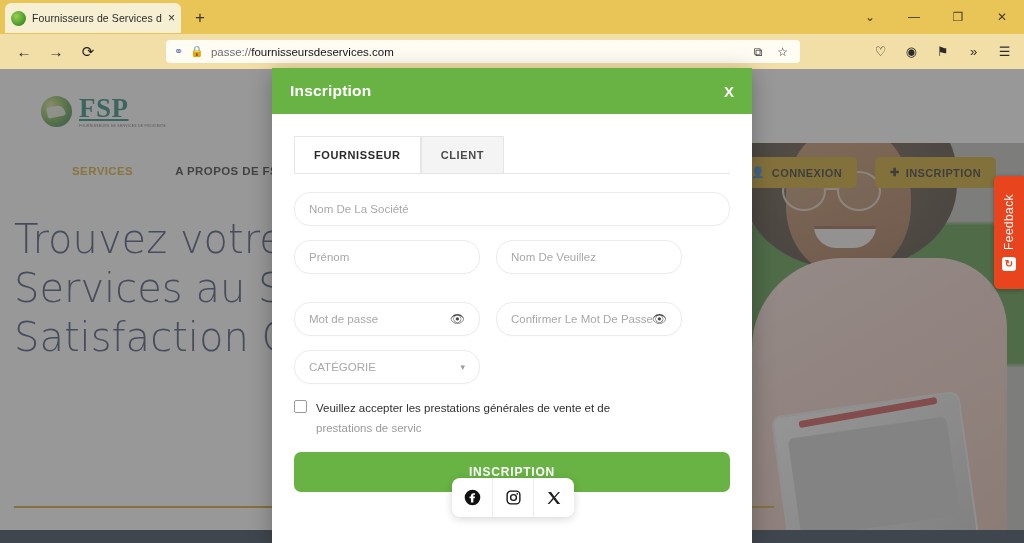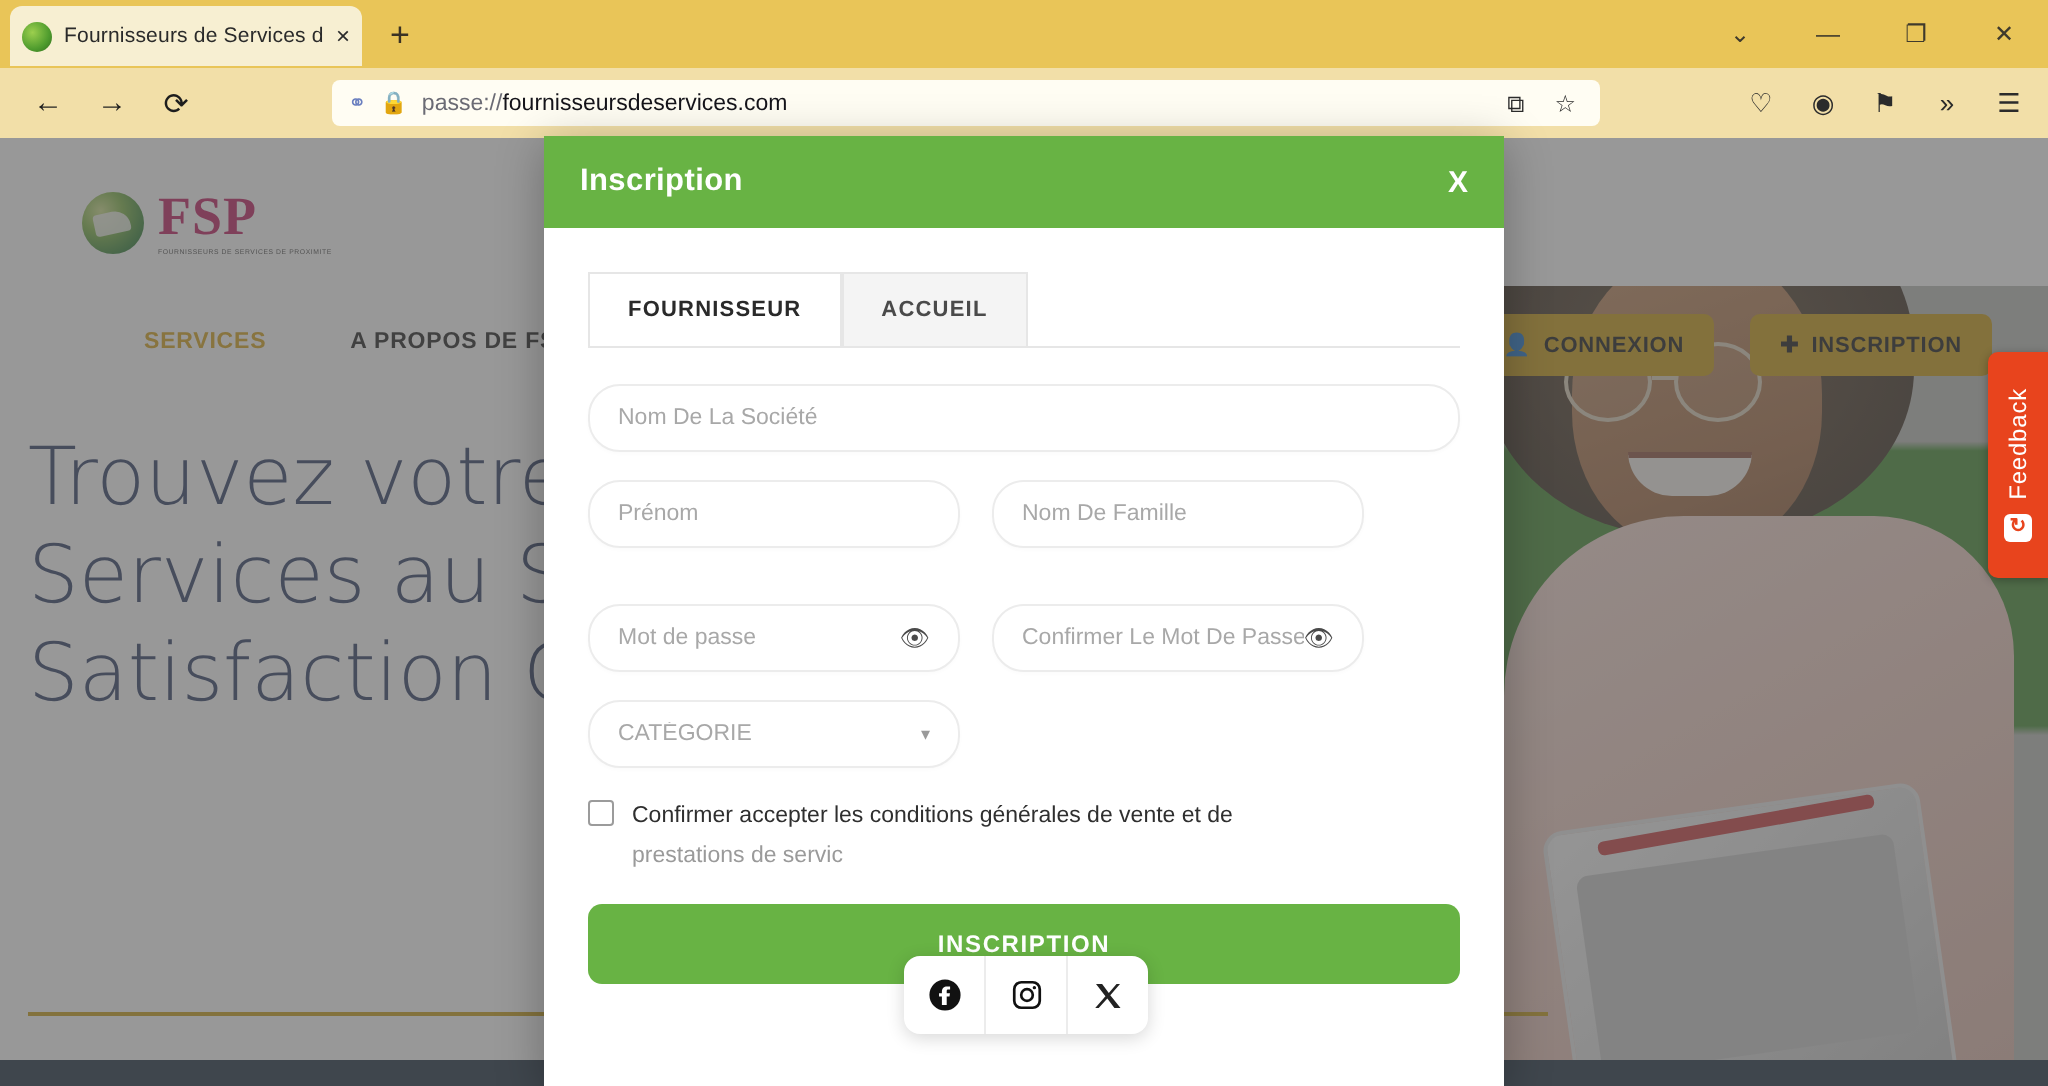--- a/index.html
+++ b/index.html
@@ -78,21 +78,21 @@
   .logo-mark {
     width: 31px; height: 31px; border-radius: 50%;
     background: radial-gradient(circle at 30% 30%, #cfe08a 0%, #7cb342 35%, #2e7d32 75%, #1b5e20 100%);
     position: relative;
   }
   .logo-mark::after {
     content:""; position:absolute; left:6px; top:10px; width:18px; height:11px;
     background:#f6f6f2; border-radius: 2px 8px 2px 2px; transform: rotate(-12deg); opacity:.85;
   }
   .logo-text { font-family: "Liberation Serif", serif; font-size: 27px; font-weight: bold;
-               color: #be185d; letter-spacing: .5px; line-height: 1; }
+               color: #0f766e; letter-spacing: .5px; line-height: 1; text-decoration: underline; }
   .logo-sub { font-size: 3.4px; color: #4b4b4b; letter-spacing: .3px; margin-top: 2px; }
 
   .nav {
     position: absolute; left: 72px; top: 96px; display: flex; gap: 42px; align-items: center;
   }
   .nav a { font-size: 11.5px; font-weight: bold; color: #1b1b1b; letter-spacing: .4px;
            text-decoration: none; white-space: nowrap; cursor: pointer; }
   .nav a.active { color: #d4a017; }
 
   .auth-buttons { position: absolute; right: 28px; top: 88px; display: flex; gap: 18px; }
@@ -364,37 +364,37 @@
   </div>
 
   <div class="modal">
     <div class="modal-header">
       <span class="modal-title">Inscription</span>
       <span class="modal-close">X</span>
     </div>
 
     <div class="tabs">
       <div class="tabitem active">FOURNISSEUR</div>
-      <div class="tabitem inactive">ACCUEIL</div>
+      <div class="tabitem inactive">CLIENT</div>
     </div>
     <div class="tab-underline"></div>
 
     <div class="form">
       <div class="row">
         <div class="field full">
           <span class="ftext">Nom De La Société</span>
         </div>
       </div>
 
       <div class="row">
         <div class="field half">
           <span class="ftext">Prénom</span>
         </div>
         <div class="field half">
-          <span class="ftext">Nom De Famille</span>
+          <span class="ftext">Nom De Veuillez</span>
         </div>
       </div>
 
       <div class="row">
       </div>
 
       <div class="row">
         <div class="field half">
           <span class="ftext">Mot de passe</span>
           <span class="eye">👁</span>
@@ -408,21 +408,21 @@
       <div class="row">
         <div class="field half">
           <span class="ftext">CATÉGORIE</span>
           <span class="caret">▾</span>
         </div>
       </div>
 
       <div class="terms">
         <div class="checkbox"></div>
         <div class="terms-text">
-          <span>Confirmer accepter les conditions générales de vente et de</span><br>
+          <span>Veuillez accepter les prestations générales de vente et de</span><br>
           <span class="muted">prestations de servic</span>
         </div>
       </div>
     </div>
 
     <button class="submit-btn">INSCRIPTION</button>
   </div>
 
   <div class="social-pill">
     <div class="social-btn">

